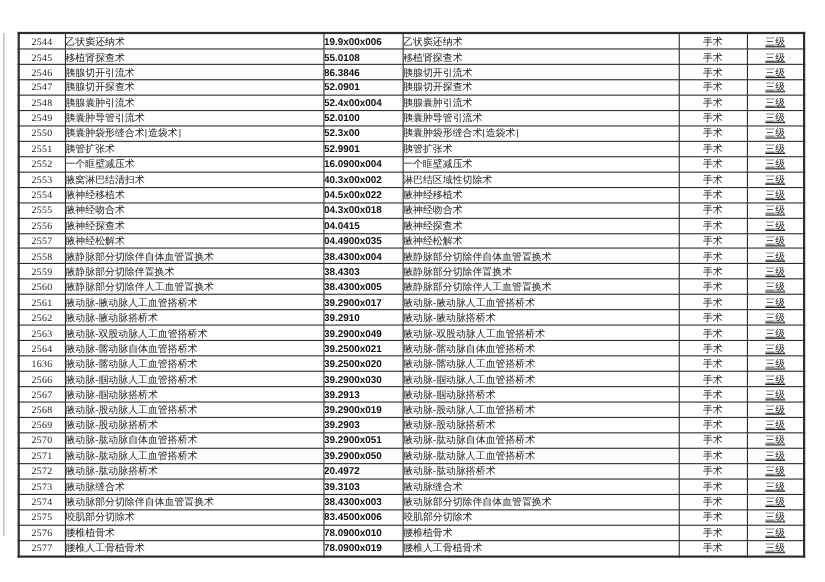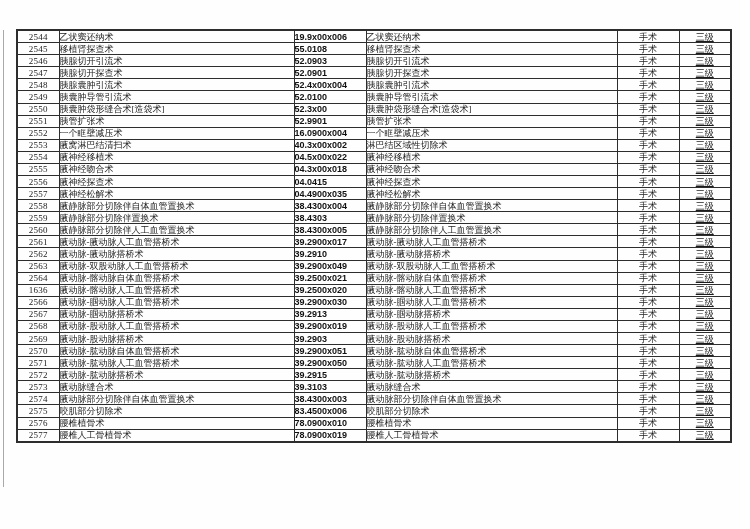--- a/index.html
+++ b/index.html
@@ -11,21 +11,21 @@
     font-family:"Liberation Serif","DejaVu Serif",serif;
     color:#1c1c1c;
   }
   .page{position:absolute;inset:0;background:#fefefe;}
   .scan-edge-line{
     position:absolute;left:3px;top:30px;height:457px;width:1px;
     background:#a9a9a9;
   }
   table.proc-table{
     position:absolute;left:16px;top:29px;
-    width:714px;height:414px;
+    width:714px;height:478px;
     border-collapse:collapse;
     table-layout:fixed;
     border:2px solid #2d2d2d;
   }
   table.proc-table td{
     border:1px solid #2d2d2d;
     padding:0;
     vertical-align:middle;
     font-size:9px;
     line-height:10px;
@@ -84,21 +84,21 @@
           <td class="no">2545</td>
           <td class="name">移植肾探查术</td>
           <td class="code">55.0108</td>
           <td class="name2">移植肾探查术</td>
           <td class="cat">手术</td>
           <td class="lvl"><span>三级</span></td>
         </tr>
         <tr>
           <td class="no">2546</td>
           <td class="name">胰腺切开引流术</td>
-          <td class="code">52.0903</td>
+          <td class="code">86.3846</td>
           <td class="name2">胰腺切开引流术</td>
           <td class="cat">手术</td>
           <td class="lvl"><span>三级</span></td>
         </tr>
         <tr>
           <td class="no">2547</td>
           <td class="name">胰腺切开探查术</td>
           <td class="code">52.0901</td>
           <td class="name2">胰腺切开探查术</td>
           <td class="cat">手术</td>
@@ -292,21 +292,21 @@
           <td class="no">2571</td>
           <td class="name">腋动脉-肱动脉人工血管搭桥术</td>
           <td class="code">39.2900x050</td>
           <td class="name2">腋动脉-肱动脉人工血管搭桥术</td>
           <td class="cat">手术</td>
           <td class="lvl"><span>三级</span></td>
         </tr>
         <tr>
           <td class="no">2572</td>
           <td class="name">腋动脉-肱动脉搭桥术</td>
-          <td class="code">39.2915</td>
+          <td class="code">20.4972</td>
           <td class="name2">腋动脉-肱动脉搭桥术</td>
           <td class="cat">手术</td>
           <td class="lvl"><span>三级</span></td>
         </tr>
         <tr>
           <td class="no">2573</td>
           <td class="name">腋动脉缝合术</td>
           <td class="code">39.3103</td>
           <td class="name2">腋动脉缝合术</td>
           <td class="cat">手术</td>

